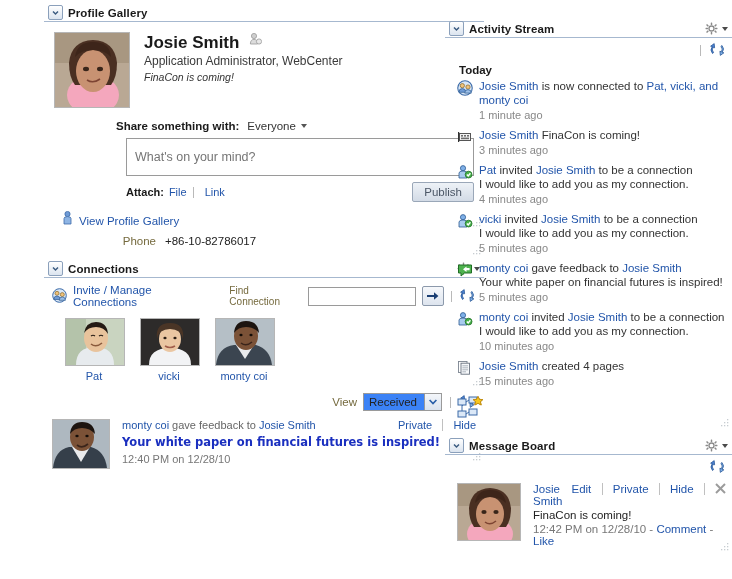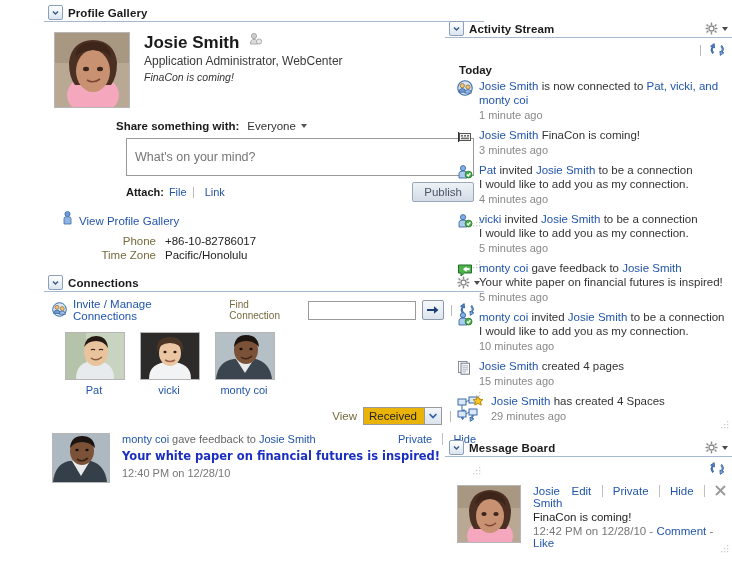--- a/index.html
+++ b/index.html
@@ -116,21 +116,21 @@
   .conn{width:58px;text-align:center;}
   .conn .thumb{width:58px;height:46px;border:1px solid #b6b6b6;overflow:hidden;position:relative;}
   .conn .cname{margin-top:4px;font-size:11px;color:#2255aa;cursor:pointer;}
 
   
   .fb-body{position:relative;padding:5px 8px 8px 8px;}
   .fb-ctrl{display:flex;align-items:center;justify-content:flex-end;}
   .fb-ctrl .vlbl{color:#756a3e;font-size:11.5px;margin-right:6px;}
   .sel-box{
     display:flex;align-items:center;
-    border:1px solid #9a9a9a;background:#eab308;height:16px;padding:0 0 0 5px;
+    border:1px solid #9a9a9a;background:#3b82f6;height:16px;padding:0 0 0 5px;
     font-size:11.5px;color:#222;cursor:pointer;min-width:72px;
   }
   .sel-box .swatch{
     margin-left:auto;width:16px;height:16px;
     background:linear-gradient(#f3f6fa,#dbe3ee);border-left:1px solid #9a9a9a;
     display:flex;align-items:center;justify-content:center;
   }
   .fb-item{display:flex;margin-top:8px;}
   .fb-av{width:56px;height:48px;border:1px solid #b6b6b6;flex:0 0 auto;overflow:hidden;position:relative;}
   .fb-main{margin-left:12px;flex:1 1 auto;min-width:0;}
@@ -251,24 +251,20 @@
               <rect x="6" y="6" width="1.3" height="1.3"></rect>
             </g>
           </svg>
       </div>
     </div>
 
     <div class="pf-body">
       <div class="pf-row">
         <div class="pf-k">Phone</div>
         <div class="pf-v">+86-10-82786017</div>
-      </div>
-      <div class="pf-row">
-        <div class="pf-k">Time Zone</div>
-        <div class="pf-v">Pacific/Honolulu</div>
       </div>
       <svg class="grip" viewBox="0 0 8 8">
           <g fill="#9aa3ad">
             <rect x="6" y="0" width="1.3" height="1.3"></rect>
             <rect x="3" y="3" width="1.3" height="1.3"></rect>
             <rect x="6" y="3" width="1.3" height="1.3"></rect>
             <rect x="0" y="6" width="1.3" height="1.3"></rect>
             <rect x="3" y="6" width="1.3" height="1.3"></rect>
             <rect x="6" y="6" width="1.3" height="1.3"></rect>
           </g>
@@ -607,24 +603,20 @@
             <rect x="1" y="4" width="8" height="6" fill="#dbe8f7" stroke="#3c6ba8" stroke-width="1"></rect>
             <rect x="12" y="2" width="8" height="6" fill="#dbe8f7" stroke="#3c6ba8" stroke-width="1"></rect>
             <rect x="1" y="16" width="8" height="6" fill="#dbe8f7" stroke="#3c6ba8" stroke-width="1"></rect>
             <rect x="12" y="14" width="8" height="6" fill="#dbe8f7" stroke="#3c6ba8" stroke-width="1"></rect>
             <line x1="9" y1="7" x2="12" y2="5" stroke="#3c6ba8" stroke-width="1"></line>
             <line x1="5" y1="10" x2="5" y2="16" stroke="#3c6ba8" stroke-width="1"></line>
             <line x1="9" y1="19" x2="12" y2="17" stroke="#3c6ba8" stroke-width="1"></line>
             <path d="M21 1.5 L22.6 4.4 L25.8 4.6 L23.4 6.8 L24.2 10 L21 8.3 L17.8 10 L18.6 6.8 L16.2 4.6 L19.4 4.4Z" fill="#f6c game" stroke="#c08c10" stroke-width=".8"></path>
             <path d="M21 1.5 L22.6 4.4 L25.8 4.6 L23.4 6.8 L24.2 10 L21 8.3 L17.8 10 L18.6 6.8 L16.2 4.6 L19.4 4.4Z" fill="#f7c61e" stroke="#c08c10" stroke-width=".8"></path>
           </svg>
-        </span>
-        <span class="as-tx">
-          <span class="lnk">Josie Smith</span><span> has created 4 Spaces</span>
-          <div class="as-time">29 minutes ago</div>
         </span>
       </div>
 
       <svg class="grip" style="bottom:4px" viewBox="0 0 8 8">
           <g fill="#9aa3ad">
             <rect x="6" y="0" width="1.3" height="1.3"></rect>
             <rect x="3" y="3" width="1.3" height="1.3"></rect>
             <rect x="6" y="3" width="1.3" height="1.3"></rect>
             <rect x="0" y="6" width="1.3" height="1.3"></rect>
             <rect x="3" y="6" width="1.3" height="1.3"></rect>

